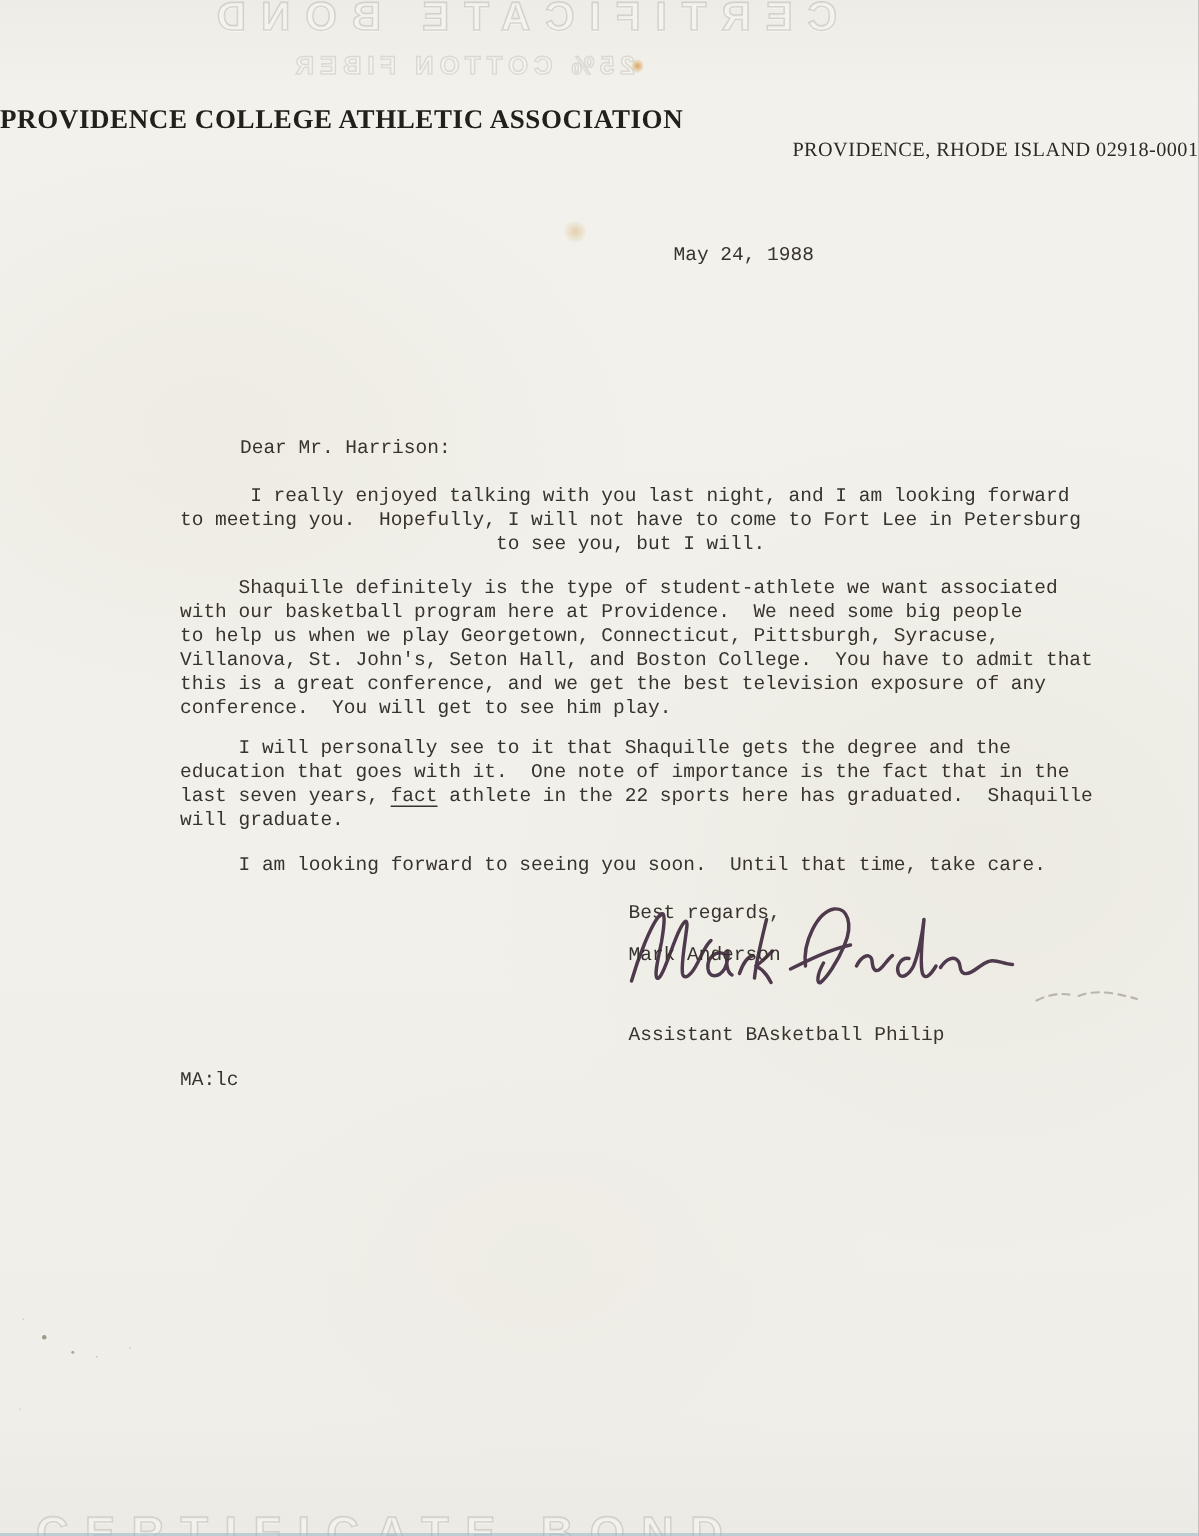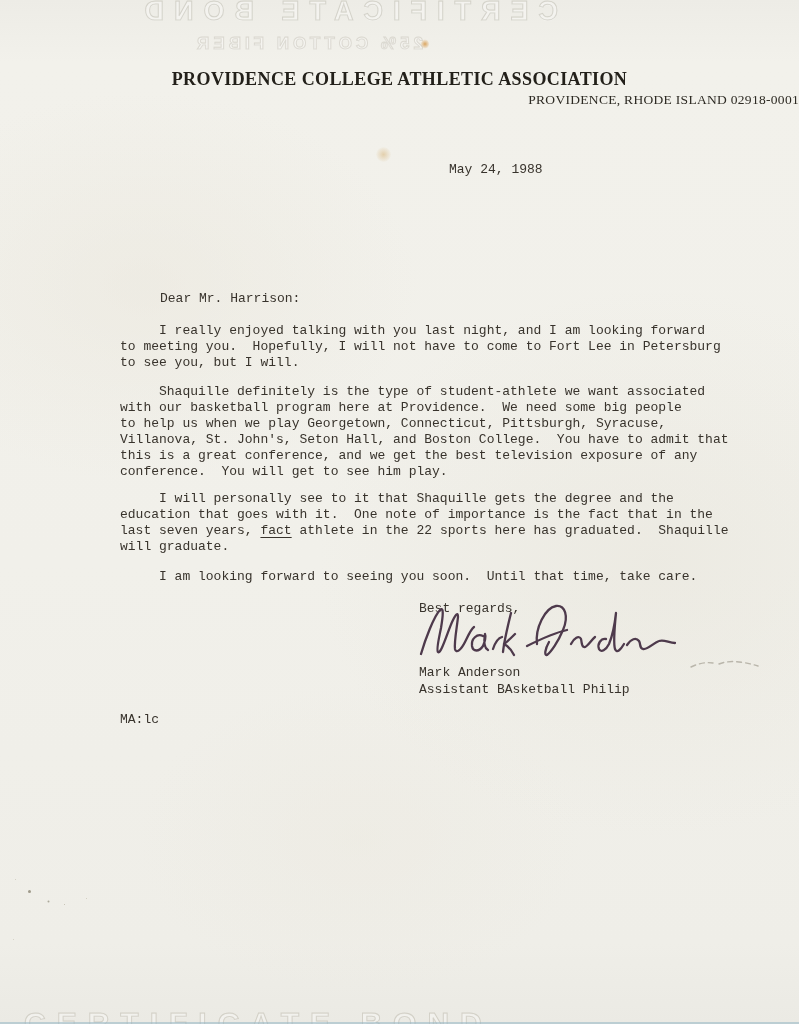--- a/index.html
+++ b/index.html
@@ -31,47 +31,47 @@
   .underline-word {
     text-decoration: underline;
     text-underline-offset: 3px;
     text-decoration-thickness: 1px;
   }
 
   
   .lh-title {
     position: absolute;
     top: 69px; left: 0; width: 799px;
-    text-align: center;
+    text-align: left;
     font-family: "Liberation Serif", "DejaVu Serif", serif;
     font-weight: bold;
     font-size: 18px;
     letter-spacing: 0.4px;
     color: #23201a;
   }
   .lh-sub {
     position: absolute;
     top: 92px; left: 0; width: 799px;
     text-align: right;
     font-family: "Liberation Serif", "DejaVu Serif", serif;
     font-size: 13.5px;
     letter-spacing: 0.3px;
     color: #2d2a23;
   }
 
   
   .date        { top: 162px; left: 419px; padding-left: 30px; }
   .recipient   { top: 223px; left: 120px; }
   .salutation  { top: 291px; left: 120px; margin-left: 40px; }
-  .p1          { top: 323px; left: 120px; }
+  .p1          { top: 323px; left: 120px; text-align: center; }
   .p2          { top: 384px; left: 120px; }
   .p3          { top: 491px; left: 120px; }
   .p4          { top: 569px; left: 120px; }
   .valediction { top: 601px; left: 419px; }
-  .signer-name { top: 665px; left: 419px; }
+  .signer-name { top: 629px; left: 419px; }
   .signer-title{ top: 682px; left: 419px; }
   .reference   { top: 712px; left: 120px; font-family: Liberation Mono, monospace; }
 
   .signature-svg {
     position: absolute;
     top: 602px; left: 413px;
     width: 268px; height: 60px;
   }
   .signature-svg path {
     fill: none;

